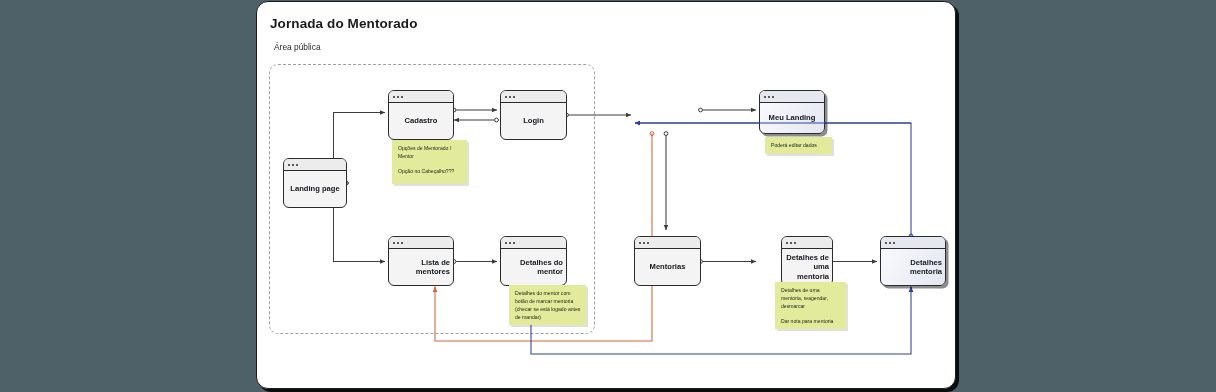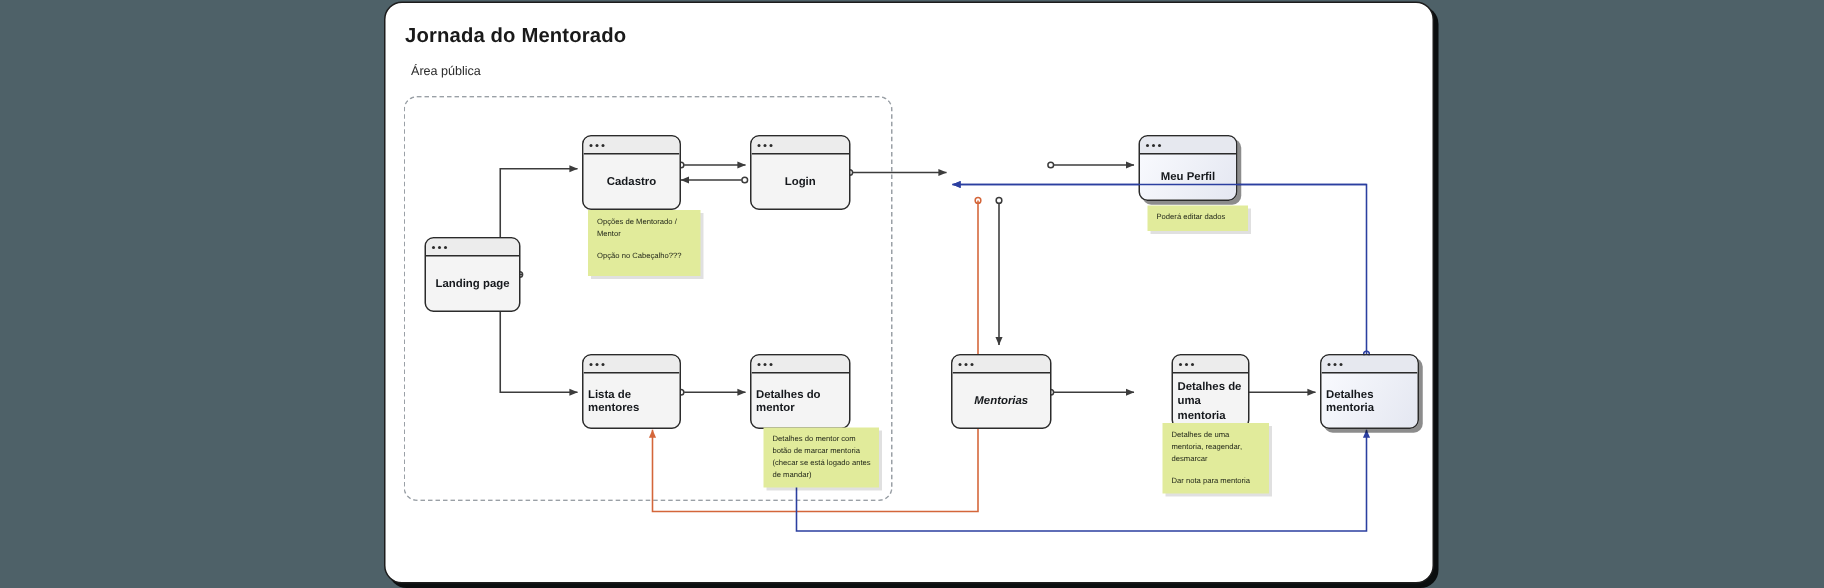--- a/index.html
+++ b/index.html
@@ -92,21 +92,21 @@
   .dot {
     width: 2px; height: 2px;
     background: #2b2b2b;
     border-radius: 50%;
   }
   .node-label {
     flex: 1;
     display: flex;
     align-items: center;
     justify-content: center;
-    text-align: left;
+    text-align: right;
     font-size: 7.6px;
     font-weight: bold;
     color: #15181c;
     line-height: 1.25;
     padding: 0 3px;
   }
   
   .note {
     position: absolute;
     background: #e1eb9b;
@@ -257,42 +257,42 @@
       <div class="node-label">Login</div>
     </div>
 
 
     <div class="node shadowed" style="left:502px; top:88px; width:66px; height:44px;">
       <div class="node-bar">
         <span class="dot"></span>
         <span class="dot"></span>
         <span class="dot"></span>
       </div>
-      <div class="node-label">Meu Perfil</div>
+      <div class="node-label">Meu Landing</div>
     </div>
 
     <div class="node" style="left:131px; top:234px; width:66px; height:50px;">
       <div class="node-bar">
         <span class="dot"></span>
         <span class="dot"></span>
         <span class="dot"></span>
       </div>
       <div class="node-label">Lista de mentores</div>
     </div>
 
     <div class="node" style="left:243px; top:234px; width:67px; height:50px;">
       <div class="node-bar">
         <span class="dot"></span>
         <span class="dot"></span>
         <span class="dot"></span>
       </div>
       <div class="node-label">Detalhes do mentor</div>
     </div>
 
-    <div class="node" style="left:377px; top:234px; width:67px; height:50px;font-style:italic;">
+    <div class="node" style="left:377px; top:234px; width:67px; height:50px;">
       <div class="node-bar">
         <span class="dot"></span>
         <span class="dot"></span>
         <span class="dot"></span>
       </div>
       <div class="node-label">Mentorias</div>
     </div>
 
     <div class="node" style="left:524px; top:234px; width:52px; height:50px;">
       <div class="node-bar">

